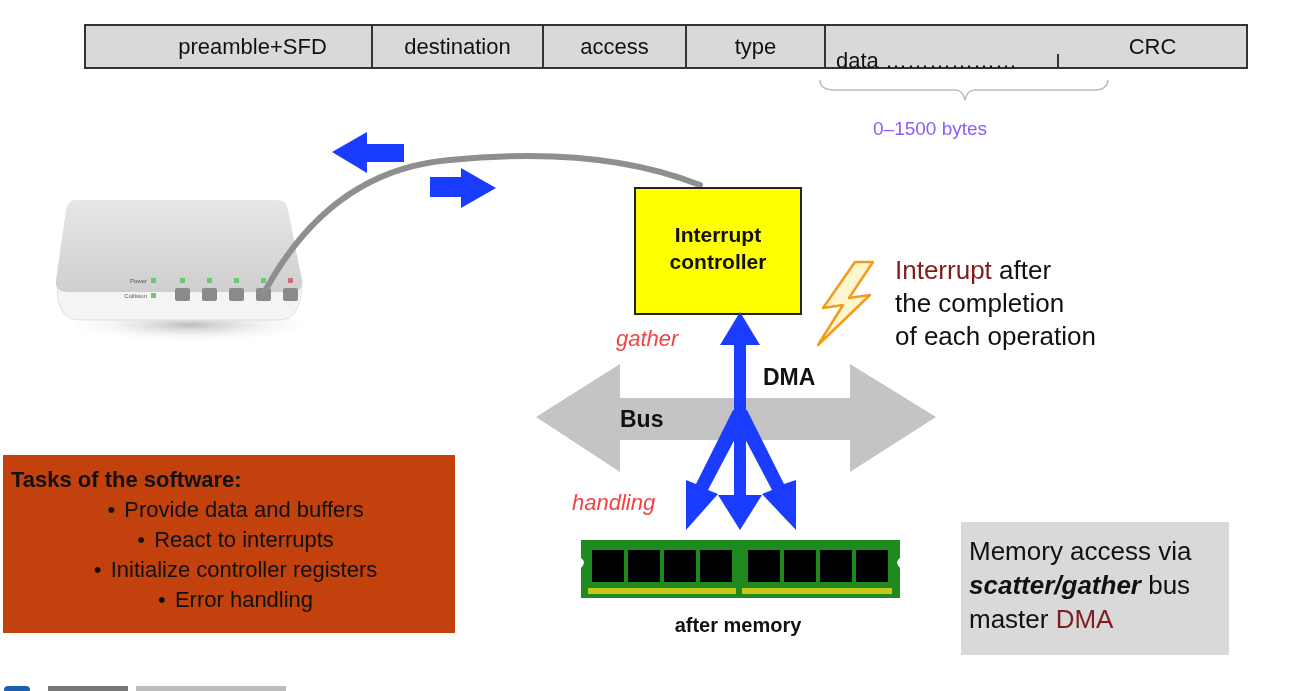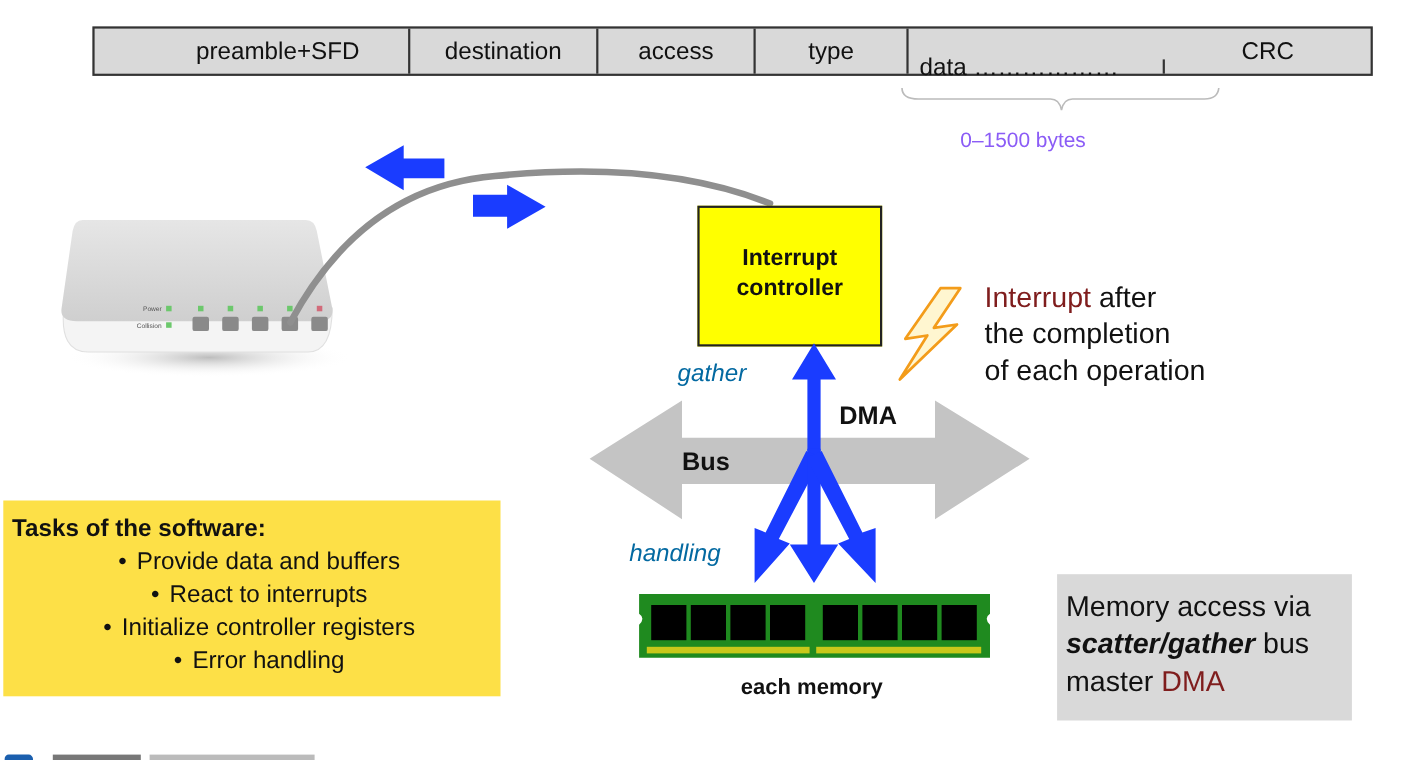--- a/index.html
+++ b/index.html
@@ -17,24 +17,24 @@
 
   .brace-label { position:absolute; left:873px; top:118px; font-size:19px; color:#8b5cf6; }
 
   #ctrl { position:absolute; left:634px; top:187px; width:168px; height:128px; background:#ffff00;
           border:2px solid #222; box-sizing:border-box; display:flex; flex-direction:column;
           align-items:center; padding-top:32px; font-weight:bold; font-size:21px; line-height:27px; }
 
   .interrupt { position:absolute; left:895px; top:254px; font-size:26px; line-height:33px; color:#111; }
   .blue { color:#7f1d1d; font-weight:normal; }
 
-  .lbl-italic { position:absolute; font-style:italic; font-size:22px; color:#0369a1; }
+  .lbl-italic { position:absolute; font-style:italic; font-size:22px; color:#ef4444; }
   .lbl-bold { position:absolute; font-weight:bold; font-size:23px; color:#111; }
 
-  #tasks { position:absolute; left:3px; top:455px; width:452px; height:178px; background:#fde047;
+  #tasks { position:absolute; left:3px; top:455px; width:452px; height:178px; background:#c2410c;
            box-sizing:border-box; padding:10px 8px; font-size:22px; line-height:30px; }
   #tasks .title { font-weight:bold; }
   #tasks ul { margin:0; padding:0; list-style:none;text-align:center; }
   #tasks li::before { content:"•"; display:inline-block; width:26px; padding-left:4px; }
 
   #memnote { position:absolute; left:961px; top:522px; width:268px; height:133px; background:#d9d9d9;
              box-sizing:border-box; padding:12px 8px; font-size:26px; line-height:34px; }
   #memnote .sg { font-weight:bold; font-style:italic; }
 
   .ram-label { position:absolute; left:648px; top:612px; width:180px; text-align:center;
@@ -152,21 +152,21 @@
       <rect x="50" y="12" width="32" height="32"></rect>
     <rect x="86" y="12" width="32" height="32"></rect>
       <rect x="122" y="12" width="32" height="32"></rect>
     <rect x="170" y="12" width="32" height="32"></rect>
       <rect x="206" y="12" width="32" height="32"></rect>
     <rect x="242" y="12" width="32" height="32"></rect>
       <rect x="278" y="12" width="32" height="32"></rect>
   </g>
 </svg>
 <div class="ram-label">
-  <div>each memory</div>
+  <div>after memory</div>
 </div>
 
 <div id="tasks">
   <div class="title">Tasks of the software:</div>
   <ul>
     <li>Provide data and buffers</li>
     <li>React to interrupts</li>
     <li>Initialize controller registers</li>
     <li>Error handling</li>
   </ul>

